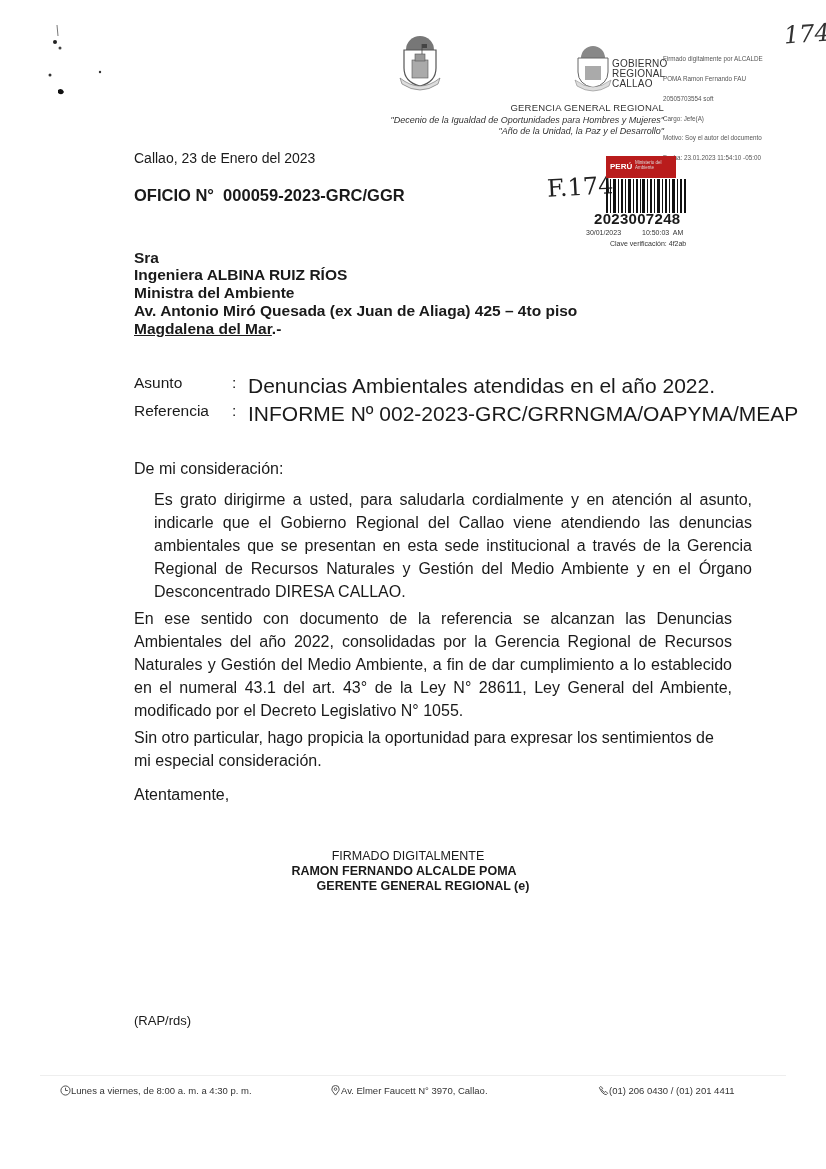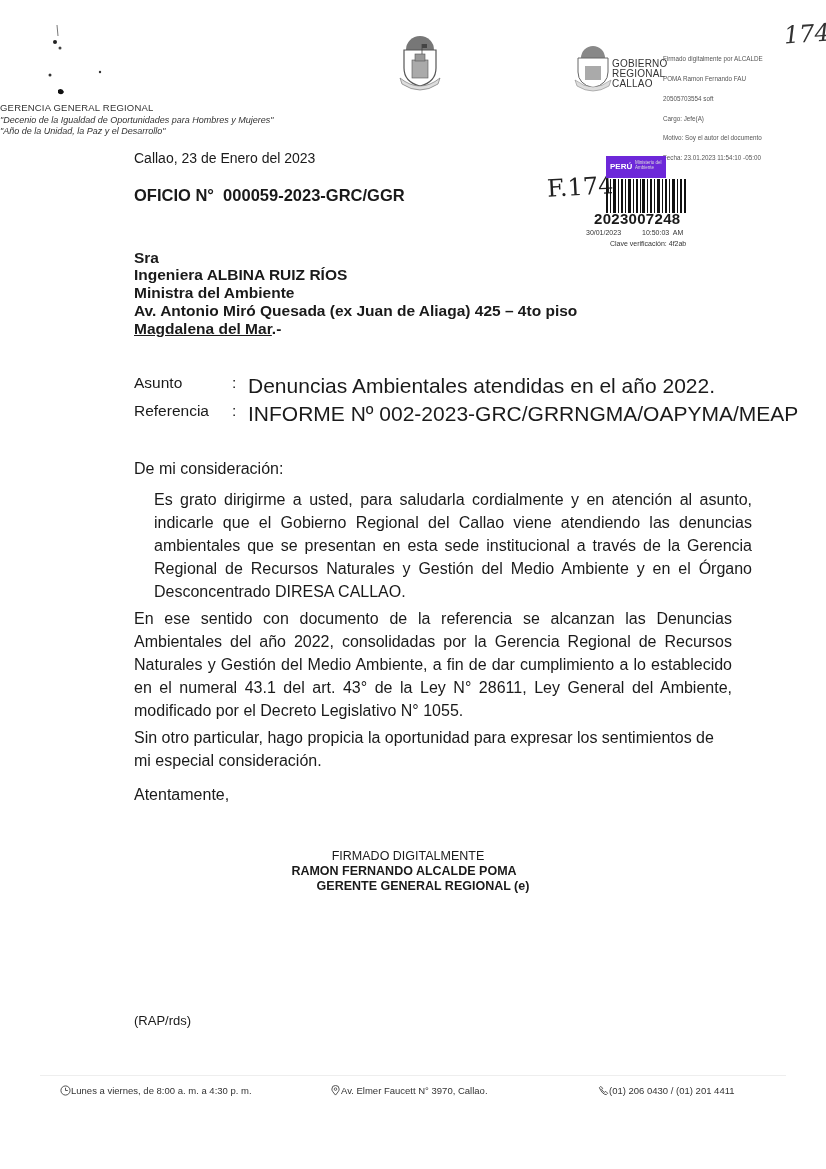--- a/index.html
+++ b/index.html
@@ -7,31 +7,31 @@
          font-family: "Liberation Sans", sans-serif; color: #1a1a1a; }
   .abs { position: absolute; }
 
   
   .crest { left: 396px; top: 36px; width: 48px; height: 56px; }
   .gov-logo { left: 572px; top: 46px; width: 42px; height: 46px; }
   .gov-name { left: 612px; top: 59px; font-size: 10px; font-weight: normal; line-height: 10px; color: #333; letter-spacing: 0.2px; }
   .sig-block { left: 663px; top: 43px; font-size: 6.3px; line-height: 6.6px; color: #555; white-space: pre; }
   .handwritten { left: 784px; top: 20px; font-family: "DejaVu Serif", serif; font-size: 24px; color: #333; font-style: italic; transform: rotate(-4deg); }
 
-  .center-head { left: 0; width: 664px; text-align: left; color: #333; }
+  .center-head { left: 0; width: 664px; text-align: right; color: #333; }
   .gerencia { top: 102px; font-size: 9.5px; letter-spacing: 0.2px; }
   .motto1 { top: 115px; font-size: 9px; font-style: italic; }
   .motto2 { top: 126px; font-size: 9px; font-style: italic; }
 
   .date { left: 134px; top: 150px; font-size: 14px; }
   .oficio { left: 134px; top: 186px; font-size: 16.5px; font-weight: bold; }
 
   
   .f174 { left: 547px; top: 173px; font-family: "DejaVu Serif", serif; font-size: 24px; color: #222; transform: rotate(-3deg); }
-  .peru-box { left: 606px; top: 156px; width: 60px; height: 22px; background: #6d28d9; color: #fff; }
+  .peru-box { left: 606px; top: 156px; width: 70px; height: 22px; background: #b91c1c; color: #fff; }
   .peru-box .peru { position: absolute; left: 4px; top: 6px; font-size: 8px; font-weight: bold; }
   .peru-box .ministry { position: absolute; left: 29px; top: 4px; font-size: 4.5px; line-height: 5px; color: #ddd; }
   .barcode { left: 606px; top: 179px; width: 80px; height: 34px; }
   .regnum { left: 594px; top: 210px; font-size: 15px; font-weight: bold; letter-spacing: 0.3px; }
   .regdate { left: 586px; top: 229px; font-size: 7px; color: #333; }
   .regtime { left: 642px; top: 229px; font-size: 7px; color: #333; }
   .clave { left: 610px; top: 240px; font-size: 7px; color: #333; }
 
   .addr { left: 134px; font-size: 15.5px; }
   .sra { top: 249px; font-weight: bold; }

